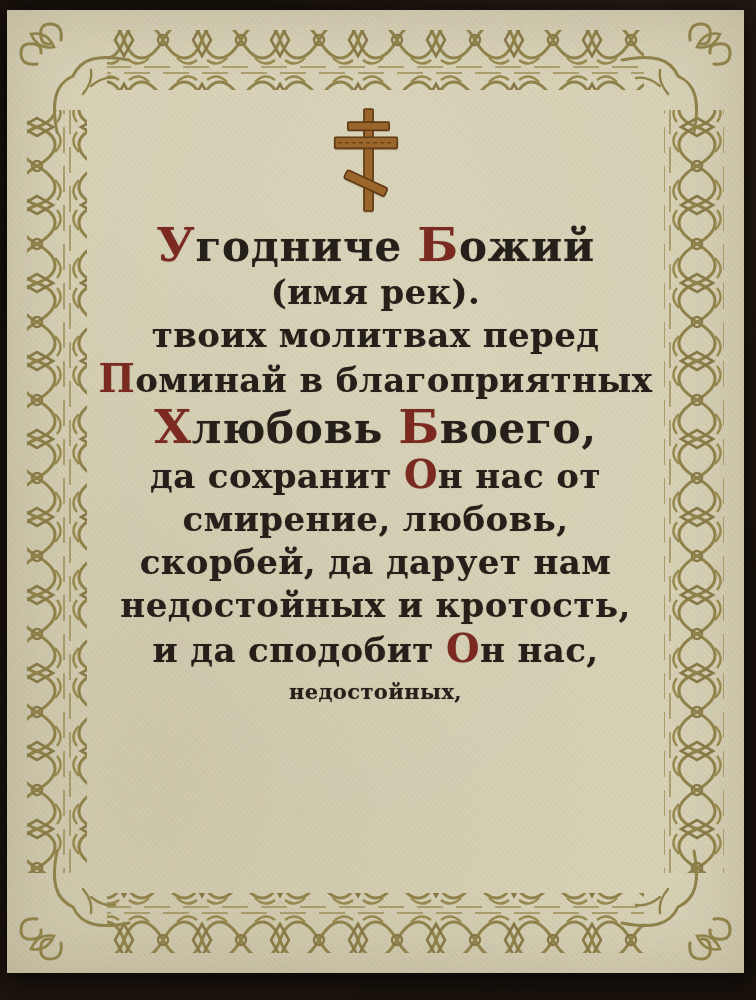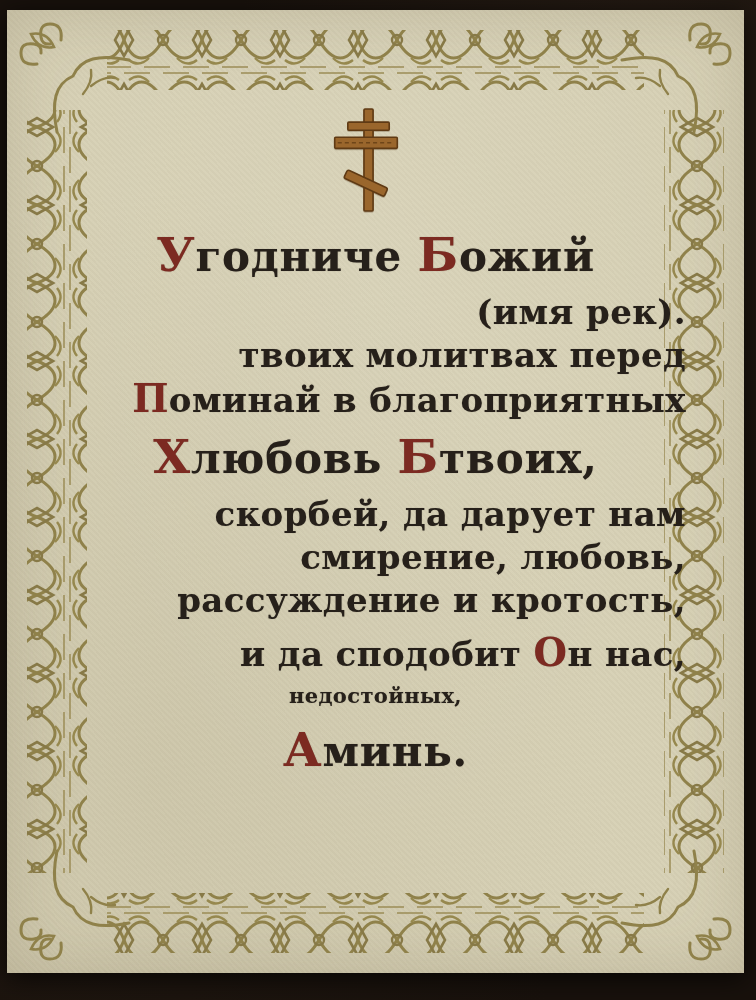--- a/index.html
+++ b/index.html
@@ -22,24 +22,24 @@
   }
   .border-svg{position:absolute;left:0;top:0;width:100%;height:100%;display:block;}
   .cross-wrap{position:absolute;left:323px;top:98px;width:72px;height:106px;}
   .cross-wrap svg{width:100%;height:100%;display:block;filter:drop-shadow(0 1px 0 rgba(70,45,15,.25));}
   .prayer{
     position:absolute;left:58px;right:58px;top:210px;
     text-align:center;
   }
   .line{font-weight:700;color:#26201a;letter-spacing:.4px;
         text-shadow:0 0 1px rgba(50,40,30,.35);}
-  .line.xl{font-size:42px;line-height:68px;letter-spacing:.8px;}
-  .line.lg{font-size:34px;line-height:43px;text-align:right;}
+  .line.xl{font-size:42px;line-height:48px;letter-spacing:.8px;}
+  .line.lg{font-size:34px;line-height:43px;}
   .line.md{font-size:21px;line-height:39px;}
-  .line.gap{margin-top:9px;}
+  .line.gap{}
   .initial{color:#7c2a21;font-size:1.13em;}
 </style>
 </head>
 <body>
 
 <div class="card">
 
   <svg class="border-svg" viewBox="0 0 737 963" preserveAspectRatio="none" aria-hidden="true">
     <defs>
       <g id="knotTileArt">
@@ -94,21 +94,21 @@
       </g>
       <line x1="7" y1="34.5" x2="63" y2="34.5" stroke="#6e4518" stroke-width="1.4" stroke-dasharray="4 3"></line>
     </svg>
   </div>
 
   <div class="prayer">
       <div class="line xl"><span class="initial">У</span><span>годниче </span><span class="initial">Б</span><span>ожий</span></div>
       <div class="line lg"><span>(имя рек).</span></div>
       <div class="line lg"><span>твоих молитвах перед</span></div>
       <div class="line lg"><span class="initial">П</span><span>оминай в благоприятных</span></div>
-      <div class="line xl"><span class="initial">Х</span><span>любовь </span><span class="initial">Б</span><span>твоих,</span></div>
+      <div class="line xl"><span class="initial">Х</span><span>любовь </span><span class="initial">Б</span><span>воего,</span></div>
+      <div class="line lg"><span>да сохранит </span><span class="initial">О</span><span>н нас от</span></div>
+      <div class="line lg"><span>смирение, любовь,</span></div>
       <div class="line lg"><span>скорбей, да дарует нам</span></div>
-      <div class="line lg"><span>смирение, любовь,</span></div>
-      <div class="line lg"><span>рассуждение и кротость,</span></div>
+      <div class="line lg"><span>недостойных и кротость,</span></div>
       <div class="line lg gap"><span>и да сподобит </span><span class="initial">О</span><span>н нас,</span></div>
       <div class="line md"><span>недостойных,</span></div>
-      <div class="line xl"><span class="initial">А</span><span>минь.</span></div>
     </div>
 </div>
 
 </body></html>

